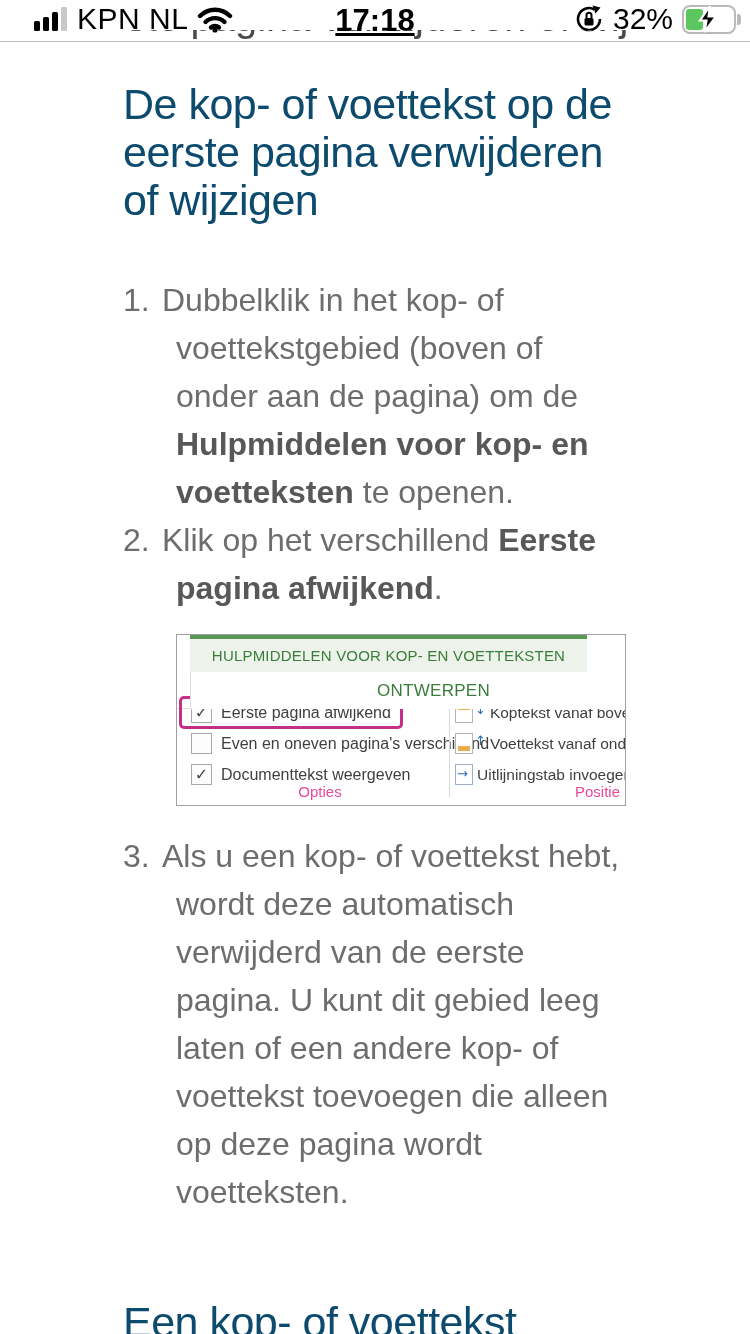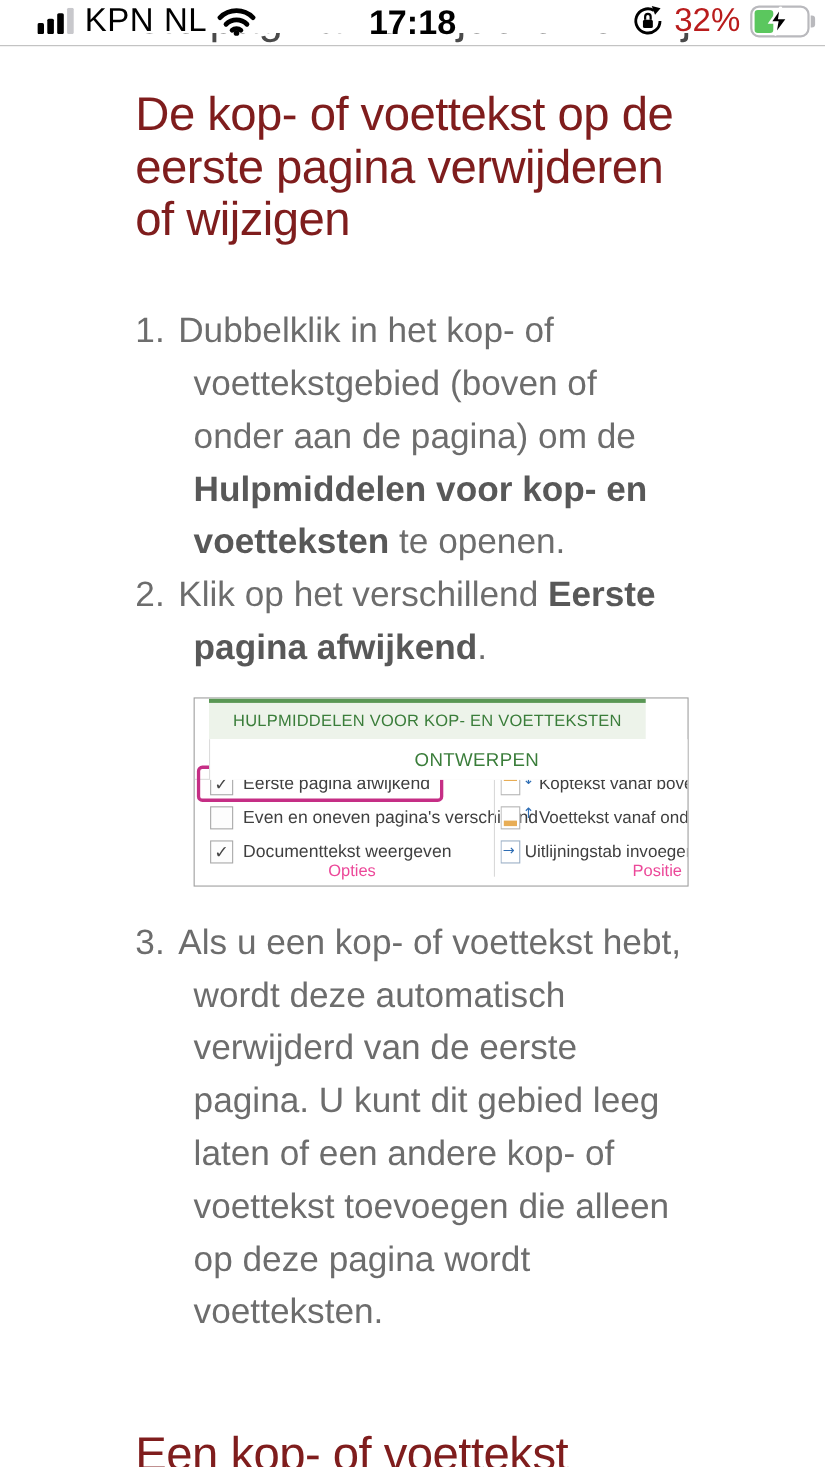--- a/index.html
+++ b/index.html
@@ -15,34 +15,34 @@
   }
   .sb-row{
     position:absolute;top:4px;left:0;right:0;height:30px;
     display:flex;align-items:center;padding:0 14px 0 34px;box-sizing:border-box;
   }
   .sb-left,.sb-right{display:flex;align-items:center;gap:9px;}
   .sb-right{margin-left:auto;}
   .sb-carrier{font-size:30px;color:#000;letter-spacing:.5px;}
   .sb-time{
     position:absolute;left:50%;top:3px;transform:translateX(-50%);
-    font-size:31px;font-weight:600;color:#000;
-  }
-  .sb-pct{font-size:30px;color:#b91c1c;}
+    font-size:31px;font-weight:600;color:#000;text-decoration:underline;
+  }
+  .sb-pct{font-size:30px;color:#000000;}
   .battery{position:relative;width:50px;height:25px;border:2px solid #b9b9bd;border-radius:8px;}
   .battery .fill{position:absolute;left:2px;top:2px;bottom:2px;width:17px;background:#5bc75e;border-radius:3px;}
   .battery .nub{position:absolute;right:-7px;top:7px;width:4px;height:11px;background:#b9b9bd;border-radius:0 3px 3px 0;}
   .battery svg{position:absolute;left:12px;top:-1px;}
   
   .top-clip{position:absolute;bottom:0;left:126px;width:500px;height:11px;overflow:hidden;}
   .top-clip span{display:block;white-space:nowrap;font-size:40px;line-height:48px;margin-top:-37px;color:#4a4a4a;}
   
   .main{padding:0 115px 0 123px;}
   h2.sec{
-    font-size:43px;line-height:48px;font-weight:400;color:#7f1d1d;
+    font-size:43px;line-height:48px;font-weight:400;color:#0c4a6e;
     letter-spacing:-.5px;margin:38px 0 0;width:515px;
   }
   ol.steps{list-style:none;margin:52px 0 0;padding:0;}
   ol.steps li{
     position:relative;padding-left:53px;text-indent:-14px;
     font-size:32px;line-height:48px;color:#6d6d6d;width:508px;box-sizing:border-box;
   }
   ol.steps li .num{position:absolute;left:0;top:0;width:44px;text-indent:0;}
   .b{font-weight:bold;color:#585858;}
   .step3{margin-top:26px;}

